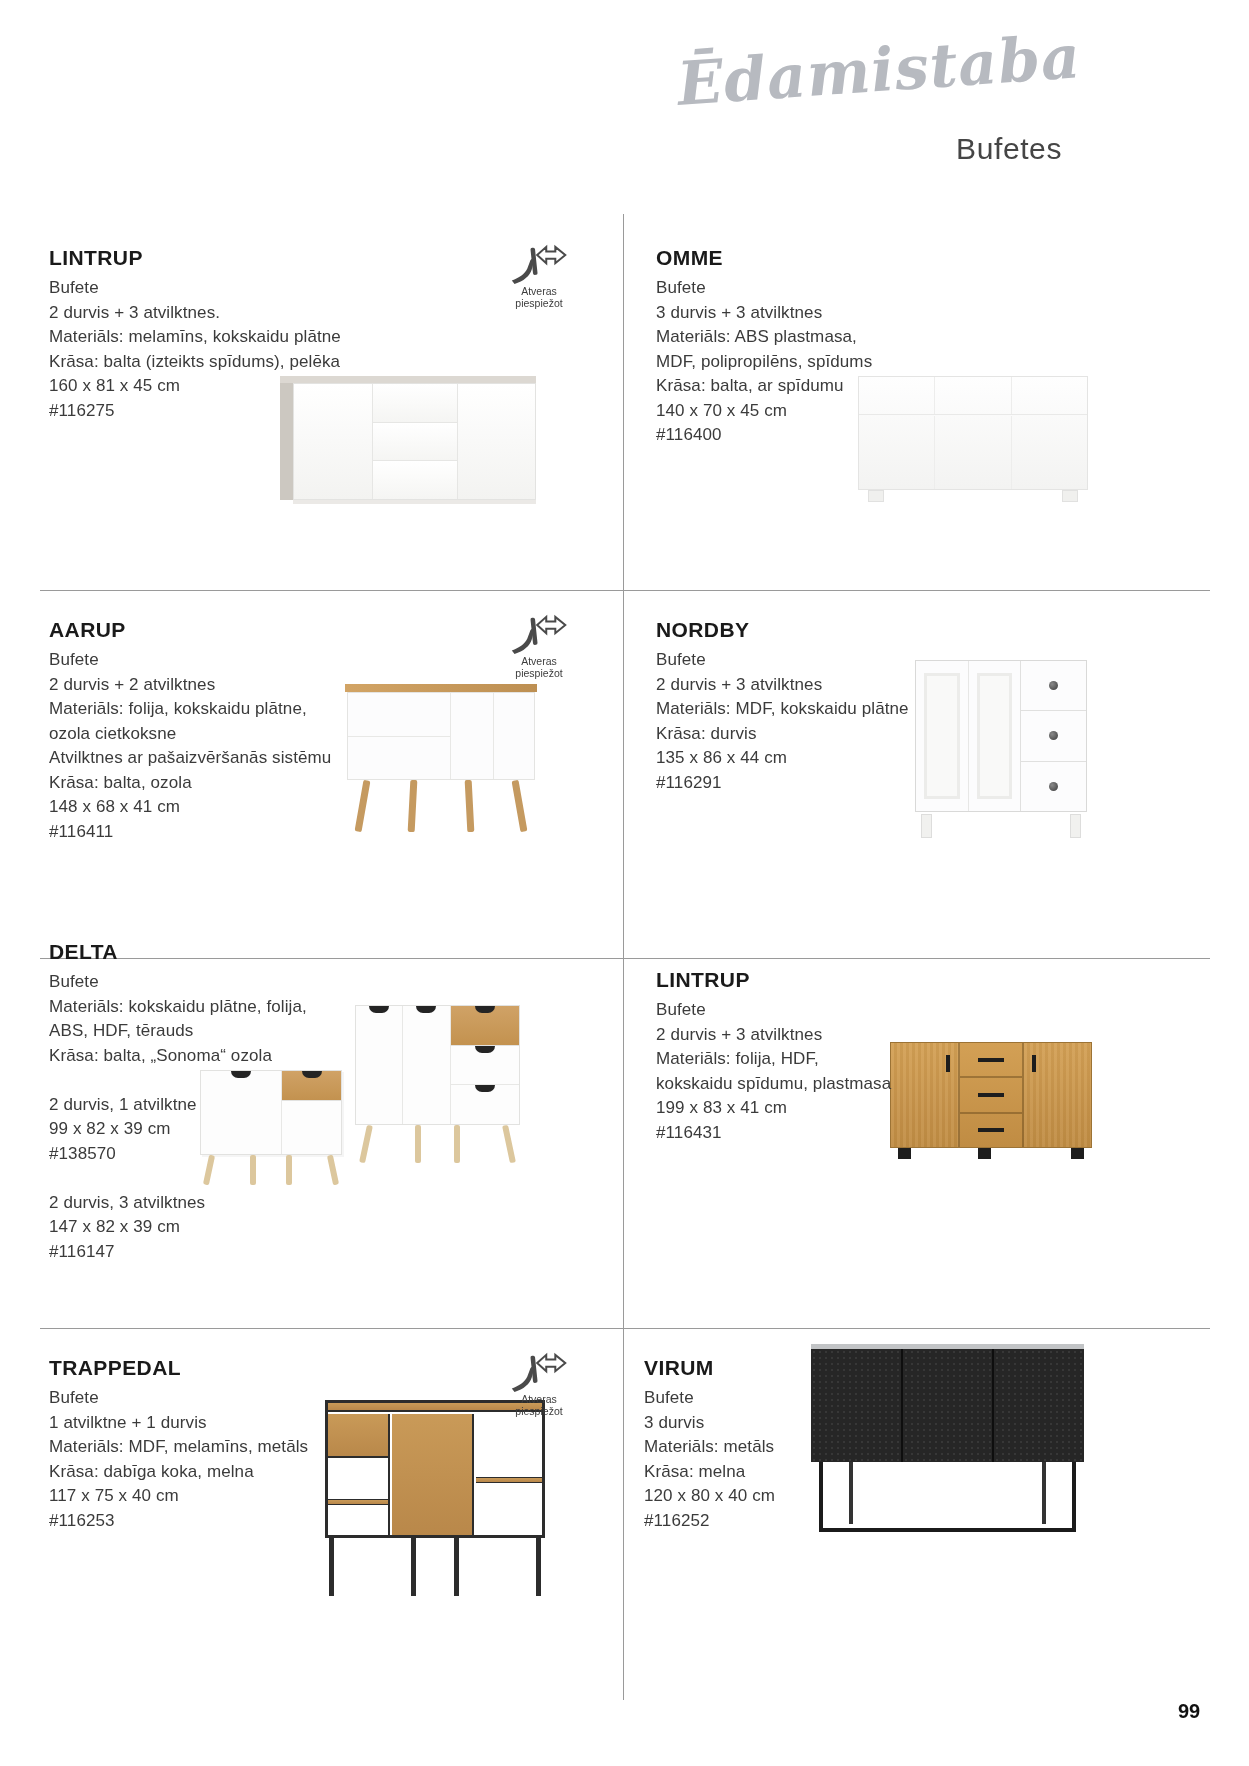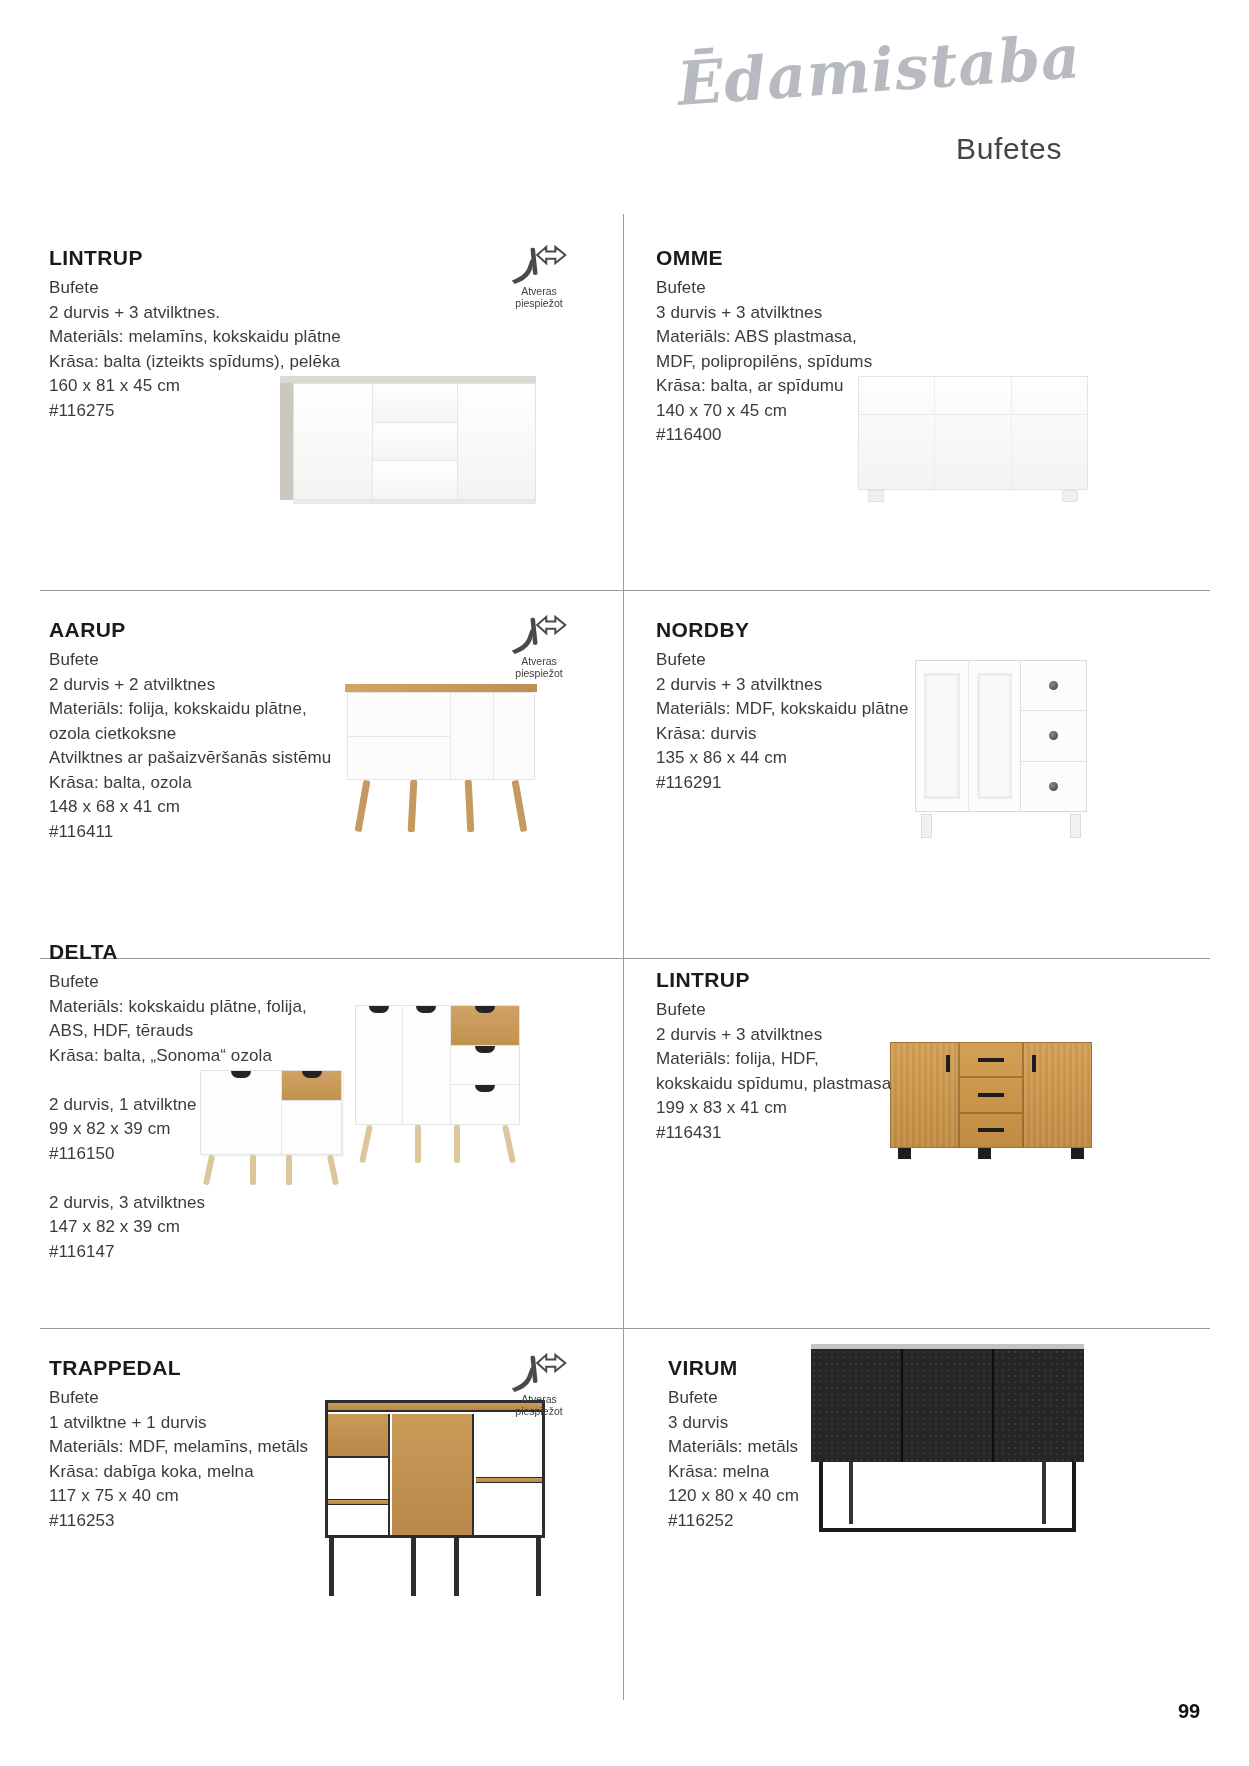--- a/index.html
+++ b/index.html
@@ -183,21 +183,21 @@
 
   <section class="card" style="left:49px;top:940px">
     <h3 class="pname">DELTA</h3>
     <p class="sline">Bufete</p>
     <p class="sline">Materiāls: kokskaidu plātne, folija,</p>
     <p class="sline">ABS, HDF, tērauds</p>
     <p class="sline">Krāsa: balta, „Sonoma“ ozola</p>
     <p class="sline"></p>
     <p class="sline">2 durvis, 1 atvilktne</p>
     <p class="sline">99 x 82 x 39 cm</p>
-    <p class="sline">#116150</p>
+    <p class="sline">#138570</p>
     <p class="sline"></p>
     <p class="sline">2 durvis, 3 atvilktnes</p>
     <p class="sline">147 x 82 x 39 cm</p>
     <p class="sline">#116147</p>
   </section>
 
   <section class="card" style="left:656px;top:968px">
     <h3 class="pname">LINTRUP</h3>
     <p class="sline">Bufete</p>
     <p class="sline">2 durvis + 3 atvilktnes</p>
@@ -210,21 +210,21 @@
   <section class="card" style="left:49px;top:1356px">
     <h3 class="pname">TRAPPEDAL</h3>
     <p class="sline">Bufete</p>
     <p class="sline">1 atvilktne + 1 durvis</p>
     <p class="sline">Materiāls: MDF, melamīns, metāls</p>
     <p class="sline">Krāsa: dabīga koka, melna</p>
     <p class="sline">117 x 75 x 40 cm</p>
     <p class="sline">#116253</p>
   </section>
 
-  <section class="card" style="left:668px;top:1356px">
+  <section class="card" style="left:644px;top:1356px">
     <h3 class="pname">VIRUM</h3>
     <p class="sline">Bufete</p>
     <p class="sline">3 durvis</p>
     <p class="sline">Materiāls: metāls</p>
     <p class="sline">Krāsa: melna</p>
     <p class="sline">120 x 80 x 40 cm</p>
     <p class="sline">#116252</p>
   </section>
 
   <div class="badge" style="left:498px;top:244px">

